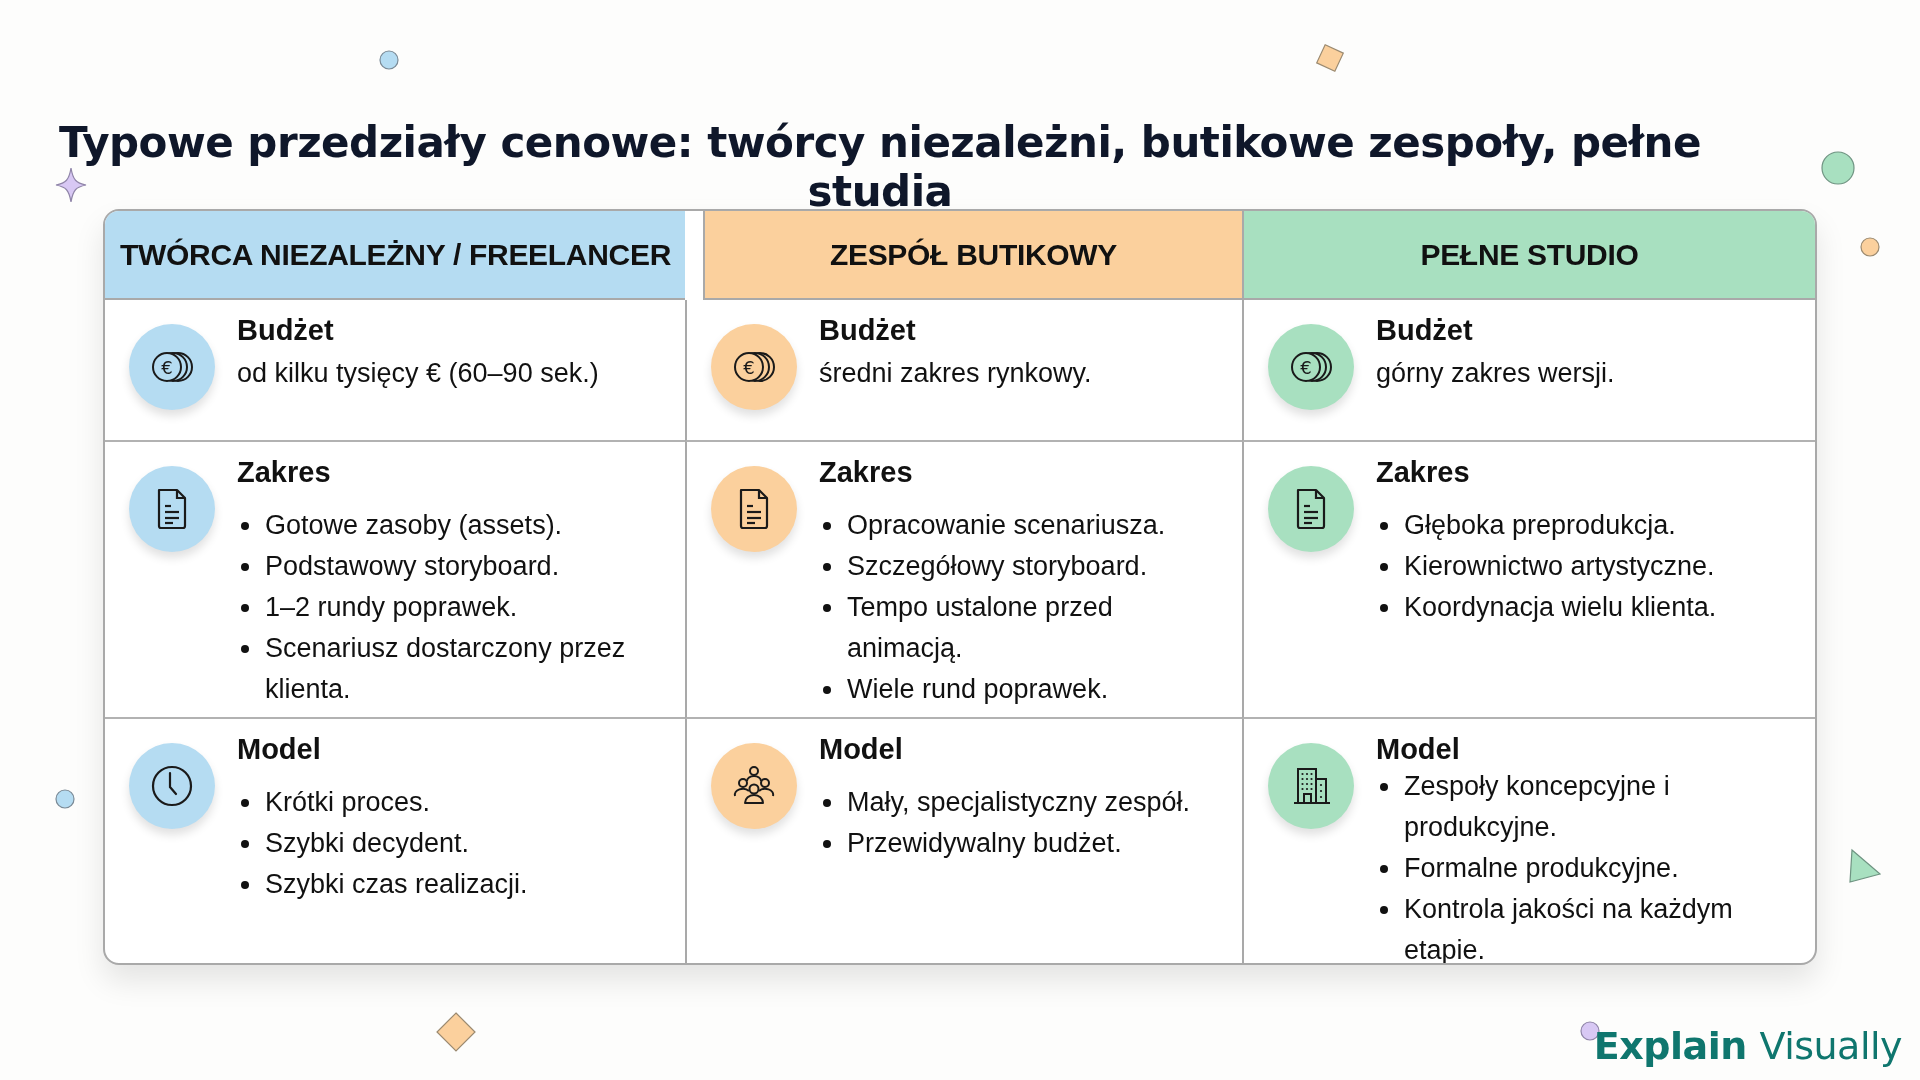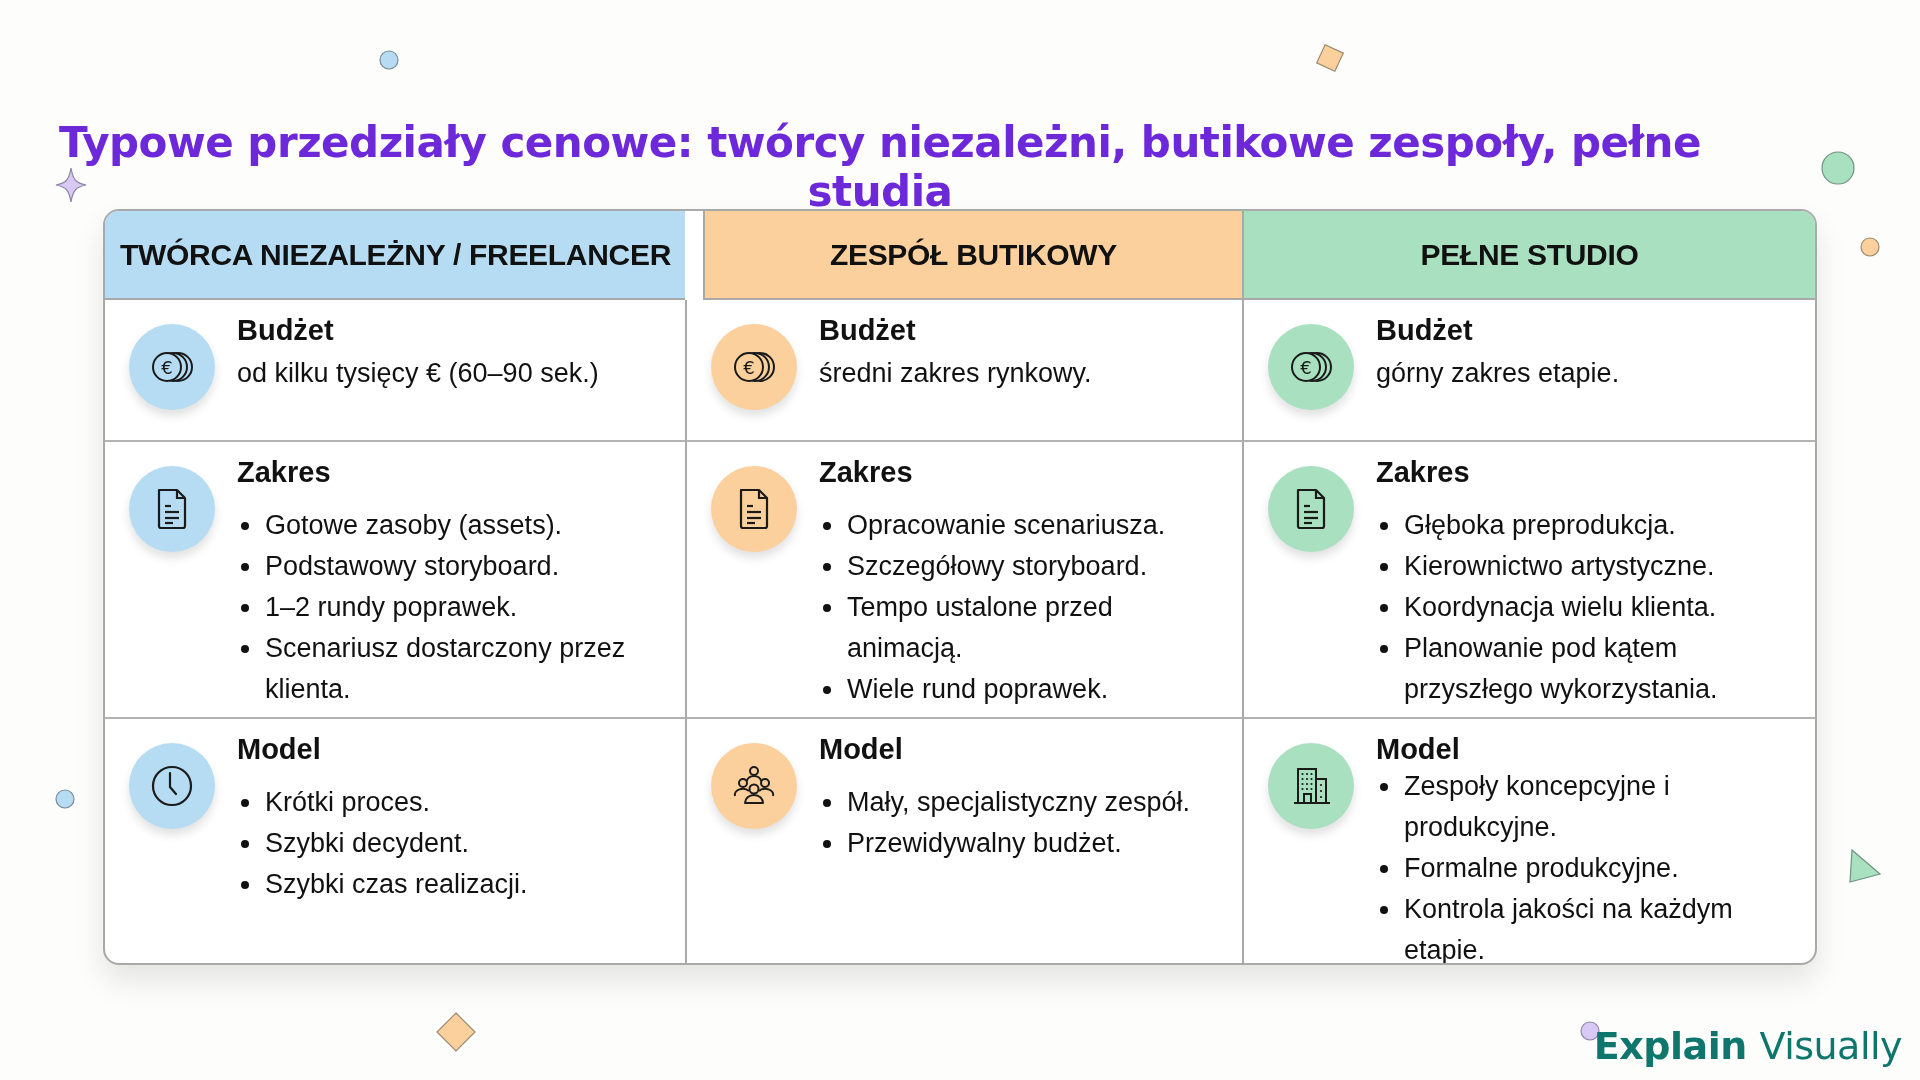--- a/index.html
+++ b/index.html
@@ -6,21 +6,21 @@
   body {
     width:1920px; height:1080px; position:relative; overflow:hidden;
     background:#fdfdfc;
     font-family:"Liberation Sans", sans-serif;
     color:#111;
   }
   .deco { position:absolute; }
   .title {
     position:absolute; left:0; top:118px; width:1760px; text-align:center;
     font-family:"DejaVu Sans", sans-serif; font-weight:bold; font-size:42px;
-    letter-spacing:-0.5px; color:#6d28d9;
+    letter-spacing:-0.5px; color:#0f172a;
   }
   .table {
     position:absolute; left:103px; top:209px; width:1714px; height:756px;
     border:2px solid #a9a9a9; border-radius:16px; background:#fff;
     box-shadow:0 16px 30px rgba(0,0,0,0.10);
     overflow:hidden; box-sizing:border-box;
     display:grid;
     grid-template-columns:580px 557px 1fr;
     grid-template-rows:89px 142px 277px 1fr;
   }
@@ -131,21 +131,21 @@
   <div class="cell c2 col-border">
     <div class="icon-circle" style="background:#a8e0c0">
       <svg viewBox="0 0 54 54">
           <circle cx="33" cy="27" r="14" fill="none" stroke="#1a1a1a" stroke-width="2"></circle>
           <circle cx="28" cy="27" r="14" fill="#a8e0c0" stroke="#1a1a1a" stroke-width="2"></circle>
           <circle cx="22" cy="27" r="14" fill="#a8e0c0" stroke="#1a1a1a" stroke-width="2"></circle>
           <text x="22" y="34" text-anchor="middle" font-family="DejaVu Sans, sans-serif" font-size="18" fill="#1a1a1a">€</text>
         </svg>
     </div>
     <p class="cell-title">Budżet</p>
-    <p class="cell-text">górny zakres etapie.</p>
+    <p class="cell-text">górny zakres wersji.</p>
   </div>
 
   <div class="cell c0">
     <div class="icon-circle" style="background:#b5dcf2">
       <svg viewBox="0 0 54 54">
           <path d="M14 8 H32 L40 16 V44 a2 2 0 0 1 -2 2 H16 a2 2 0 0 1 -2 -2 Z" fill="none" stroke="#1a1a1a" stroke-width="2.2" stroke-linejoin="round"></path>
           <path d="M32 8 V16 H40" fill="none" stroke="#1a1a1a" stroke-width="2.2"></path>
           <line x1="20" y1="24" x2="26" y2="24" stroke="#1a1a1a" stroke-width="2.2"></line>
           <line x1="20" y1="30" x2="34" y2="30" stroke="#1a1a1a" stroke-width="2.2"></line>
           <line x1="20" y1="36" x2="34" y2="36" stroke="#1a1a1a" stroke-width="2.2"></line>
@@ -188,21 +188,20 @@
           <line x1="20" y1="30" x2="34" y2="30" stroke="#1a1a1a" stroke-width="2.2"></line>
           <line x1="20" y1="36" x2="34" y2="36" stroke="#1a1a1a" stroke-width="2.2"></line>
           <line x1="20" y1="41" x2="28" y2="41" stroke="#1a1a1a" stroke-width="2.2"></line>
         </svg>
     </div>
     <p class="cell-title">Zakres</p>
     <ul class="bullets">
       <li>Głęboka preprodukcja.</li>
       <li>Kierownictwo artystyczne.</li>
       <li>Koordynacja wielu klienta.</li>
-      <li>Planowanie pod kątem przyszłego wykorzystania.</li>
     </ul>
   </div>
 
   <div class="cell c0 last">
     <div class="icon-circle" style="background:#b5dcf2">
       <svg viewBox="0 0 54 54">
           <circle cx="27" cy="27" r="19" fill="none" stroke="#1a1a1a" stroke-width="2.2"></circle>
           <path d="M25 14 V28 L31 35" fill="none" stroke="#1a1a1a" stroke-width="2.2" stroke-linecap="round"></path>
         </svg>
     </div>

